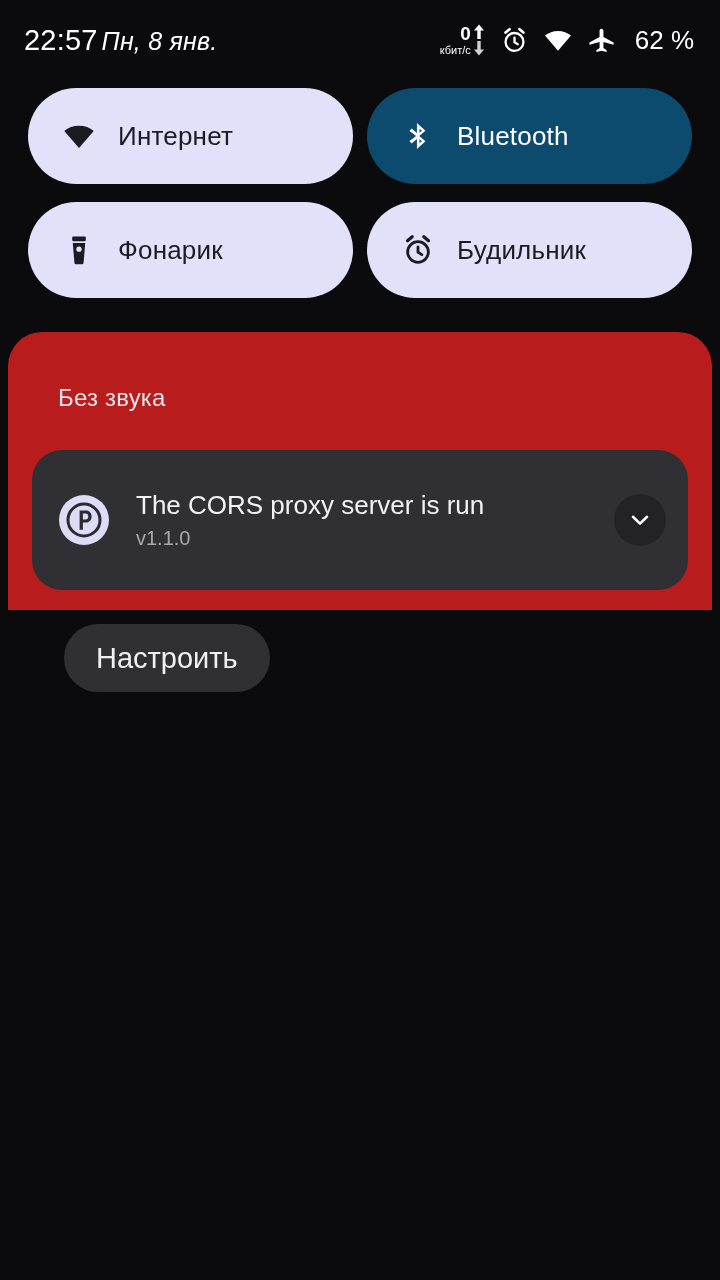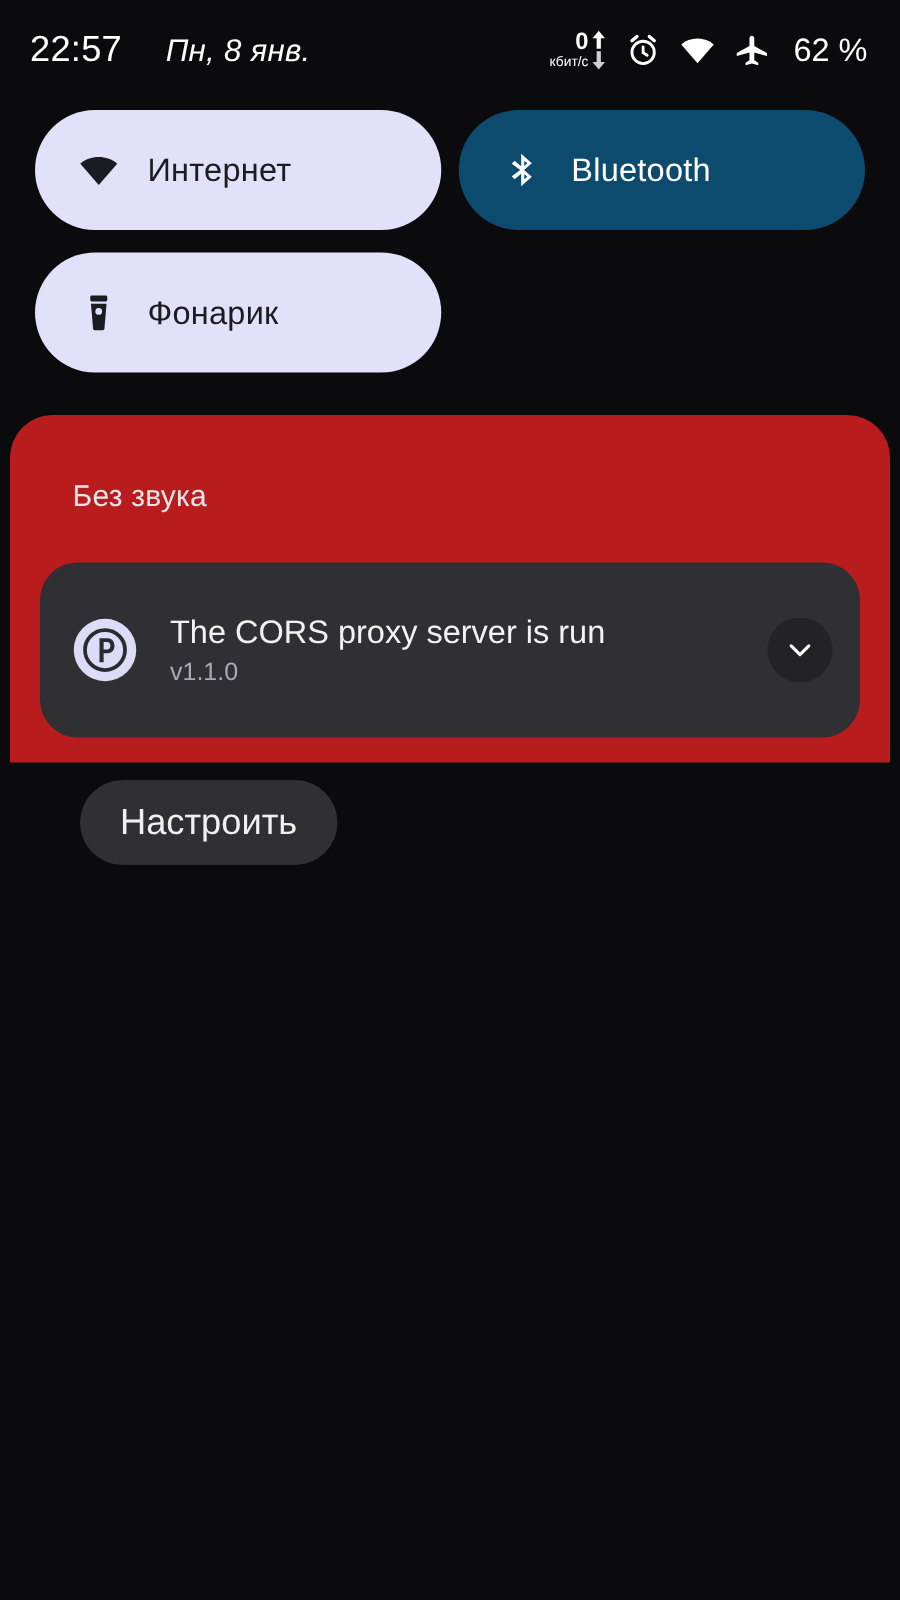--- a/index.html
+++ b/index.html
@@ -26,21 +26,21 @@
     top:0; left:0;
     width:720px; height:80px;
     display:flex;
     align-items:center;
     justify-content:space-between;
     padding:0 26px 0 24px;
   }
   .status-left {
     display:flex;
     align-items:baseline;
-    gap:35px;
+    gap:4px;
     color:#ffffff;
   }
   .status-clock { font-size:29px; letter-spacing:.2px; }
   .status-date  { font-size:25px; letter-spacing:.2px;font-style:italic; }
 
   .status-right {
     display:flex;
     align-items:center;
     gap:14px;
     color:#ffffff;
@@ -250,20 +250,31 @@
       <span class="qs-icon">
         <svg width="34" height="34" viewBox="0 0 24 24">
           <rect x="7.2" y="2.4" width="9.6" height="3.4" rx="0.8" fill="#1b1b22"></rect>
           <path d="M7.6 7.0 L16.4 7.0 L15.2 21.2 C15.15 21.7 14.8 22.0 14.35 22.0 L9.65 22.0 C9.2 22.0 8.85 21.7 8.8 21.2 Z" fill="#1b1b22"></path>
           <circle cx="12" cy="11.4" r="1.9" fill="#e1e1fa"></circle>
         </svg>
       </span>
       <span class="qs-label">Фонарик</span>
     </div>
 
+    <div class="qs-tile active">
+      <span class="qs-icon">
+        <svg width="34" height="34" viewBox="0 0 24 24">
+          <circle cx="12" cy="13.4" r="7.3" fill="none" stroke="#1b1b22" stroke-width="2"></circle>
+          <path d="M12 9.8 L12 13.6 L14.7 15.3" fill="none" stroke="#1b1b22" stroke-width="2" stroke-linecap="round"></path>
+          <path d="M4.6 5.5 L7.9 2.7" stroke="#1b1b22" stroke-width="2.3" stroke-linecap="round"></path>
+          <path d="M19.4 5.5 L16.1 2.7" stroke="#1b1b22" stroke-width="2.3" stroke-linecap="round"></path>
+        </svg>
+      </span>
+      <span class="qs-label">Будильник</span>
+    </div>
   </div>
 
   <div class="notif-panel">
 
     <div class="section-title">Без звука</div>
 
     <div class="notif-card">
 
       <span class="notif-app-icon">
         <svg width="52" height="52" viewBox="0 0 52 52">

